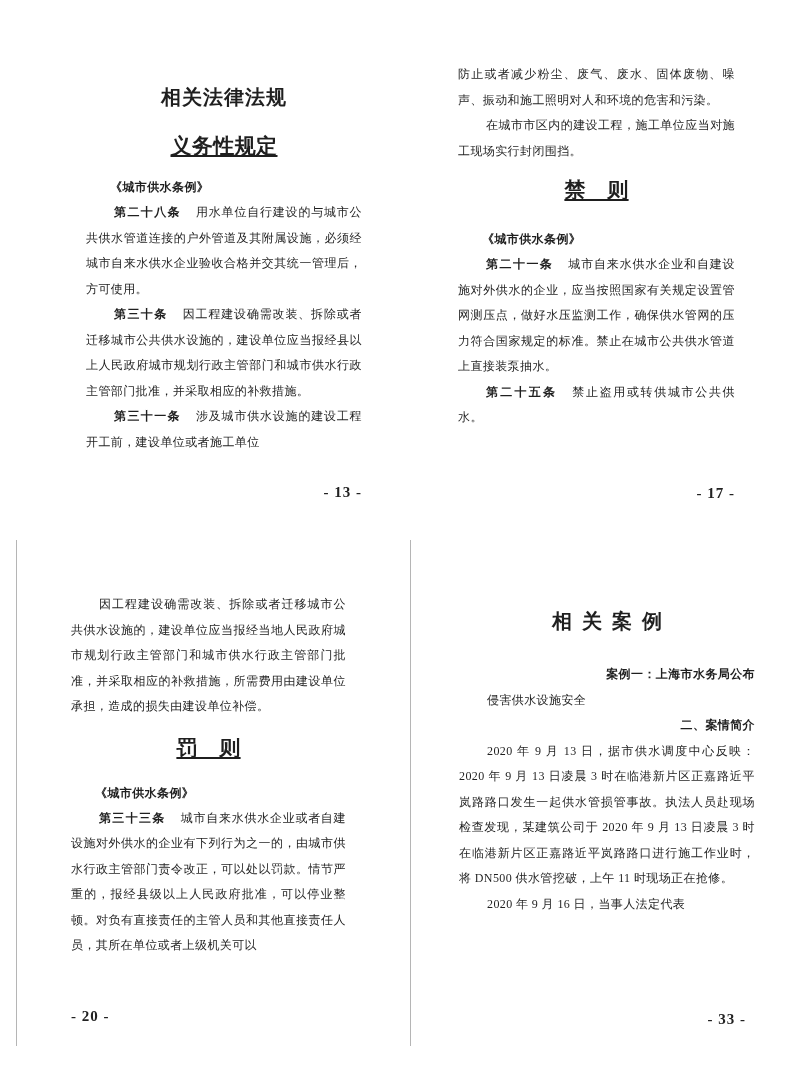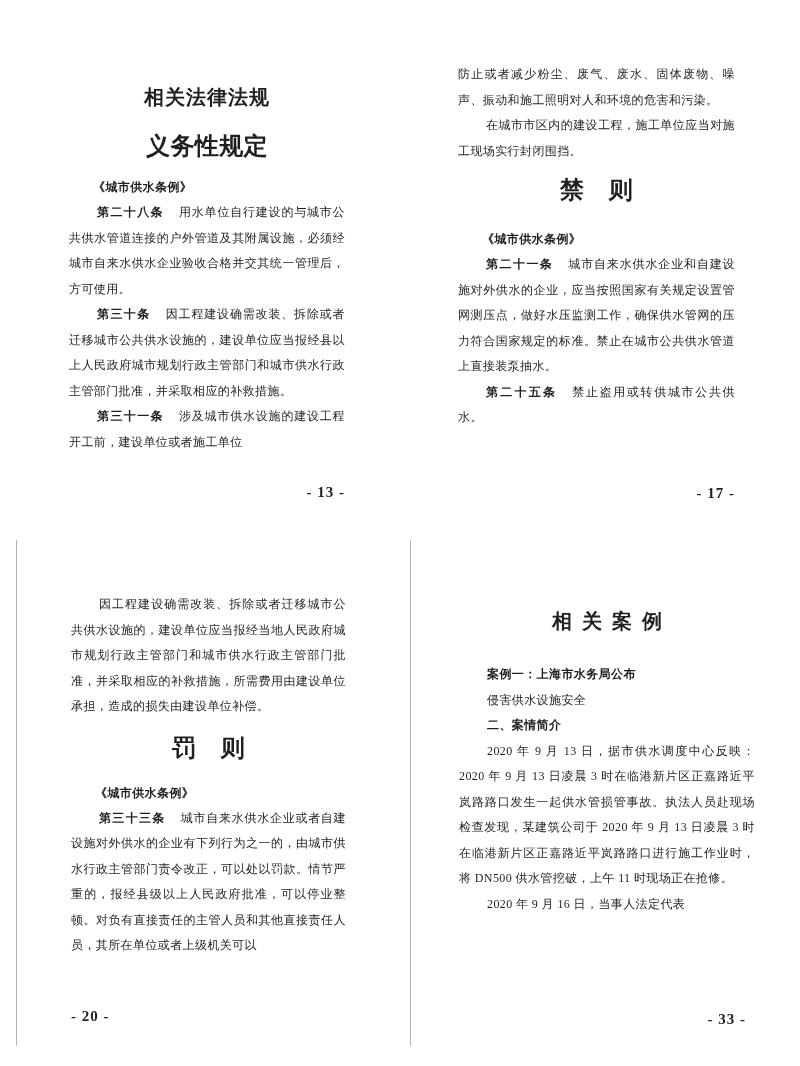--- a/index.html
+++ b/index.html
@@ -5,21 +5,21 @@
   html,body{margin:0;padding:0;background:#ffffff;}
   .canvas{
     position:relative;
     width:800px;height:1066px;
     background:#ffffff;
     overflow:hidden;
     font-family:"Liberation Serif","DejaVu Serif",serif;
     color:#1f1f1f;
   }
   .page{position:absolute;box-sizing:border-box;}
-  .page-tl{left:9px;top:0;width:390px;height:534px;}
+  .page-tl{left:26px;top:0;width:390px;height:534px;}
   .page-tr{left:410px;top:0;width:390px;height:534px;}
   .page-bl{left:16px;top:540px;width:394px;height:506px;border-left:1px solid #b5b5b5;}
   .page-br{left:410px;top:540px;width:410px;height:506px;border-left:1px solid #b5b5b5;}
 
   .page-content{box-sizing:border-box;height:100%;}
   .page-tl .page-content{padding:82px 54px 0 60px;}
   .page-tr .page-content{padding:62px 65px 0 48px;}
   .page-bl .page-content{padding:52px 64px 0 54px;}
   .page-br .page-content{padding:66px 65px 0 48px;}
 
@@ -28,30 +28,30 @@
     line-height:25.5px;
     text-align:justify;
     letter-spacing:0.4px;
   }
   .blk-title{
     font-size:20px;font-weight:700;line-height:30px;
     text-align:center;letter-spacing:1px;text-indent:0;
   }
   .blk-title.spaced{letter-spacing:10px;text-indent:10px;}
   .blk-heading{
-    font-size:24px;font-weight:700;line-height:28px;
-    text-align:center;margin-top:18px;text-indent:0;
+    font-size:21px;font-weight:700;line-height:28px;
+    text-align:center;margin-top:18px;text-indent:0;text-decoration:underline;
   }
   .blk-book{
     font-weight:700;line-height:26px;margin-top:14px;
     text-indent:24px;text-align:left;
   }
   .blk-para{text-indent:28px;}
   .blk-para.noindent{text-indent:0;}
-  .blk-boldline{font-weight:700;text-indent:28px;text-align:left;}
+  .blk-boldline{font-weight:700;text-indent:28px;text-align:right;}
   .blk-line{text-indent:28px;text-align:left;}
   b.lead{font-weight:700;margin-right:15px;letter-spacing:1px;}
 
   .pagenum{
     position:absolute;
     font-size:15px;font-weight:700;letter-spacing:1px;
     color:#222;
   }
   .page-tl .pagenum{top:484px;right:54px;}
   .page-tr .pagenum{top:485px;right:65px;}

